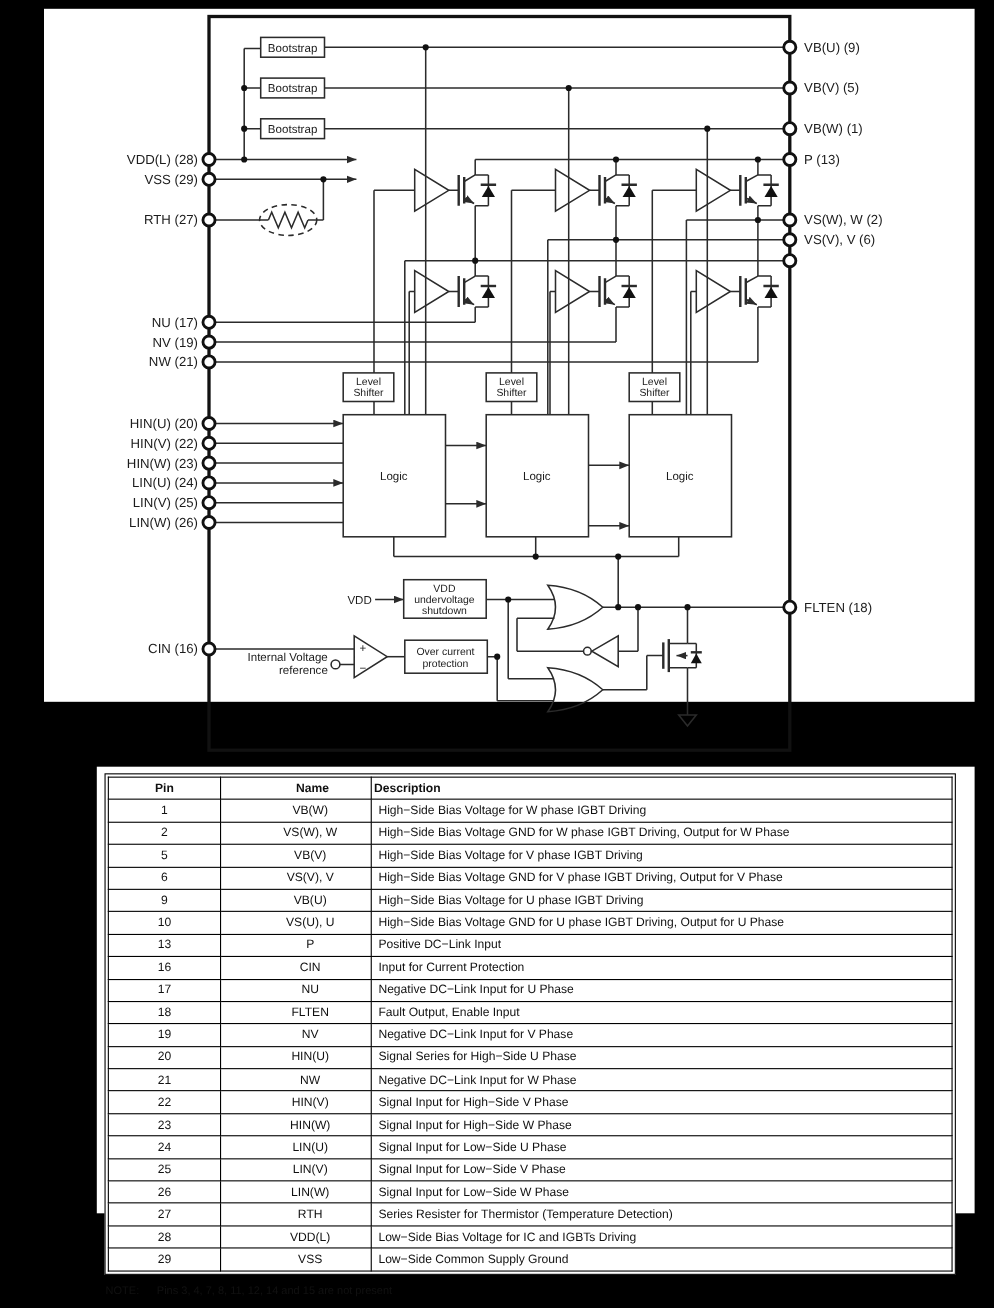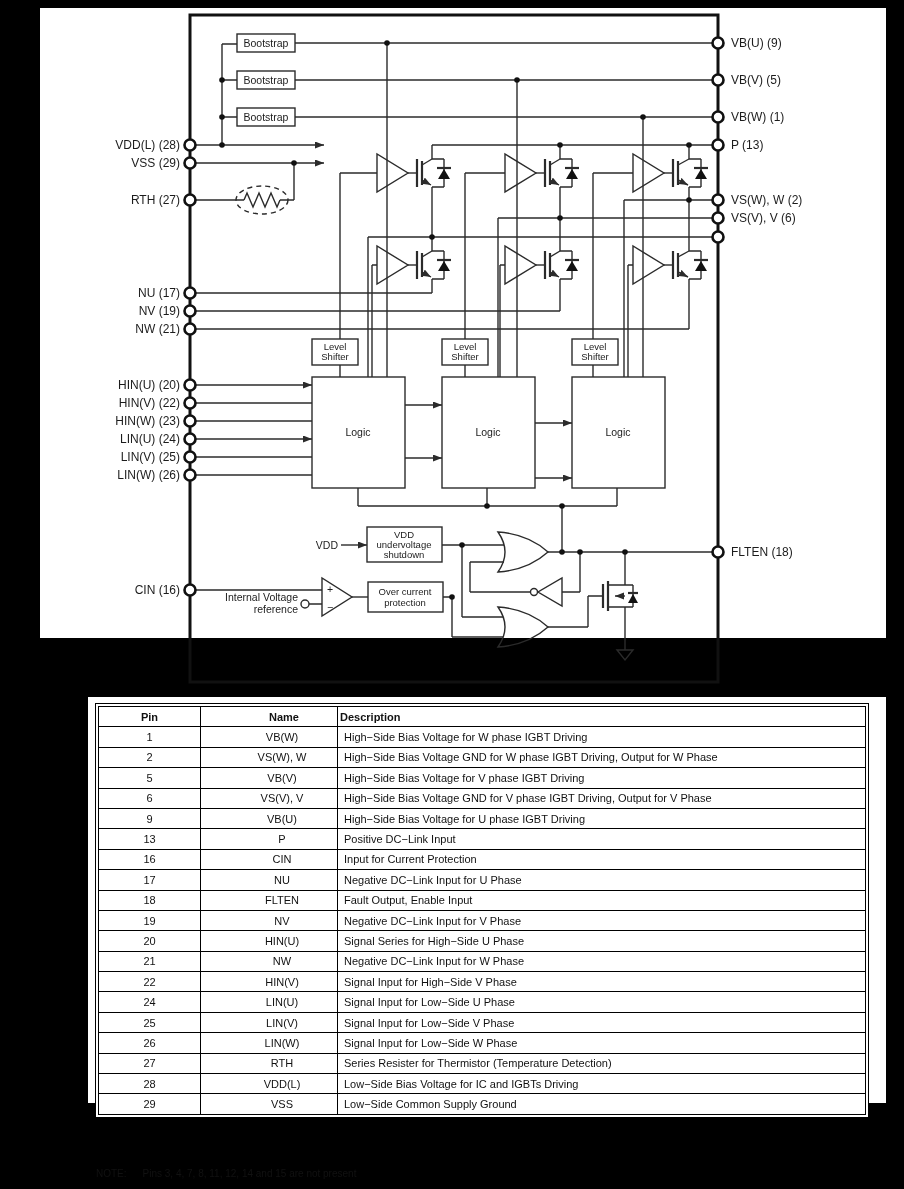--- a/index.html
+++ b/index.html
@@ -382,20 +382,25 @@
             <td class="col-pin">6</td>
             <td class="col-name">VS(V), V</td>
             <td class="col-desc">High−Side Bias Voltage GND for V phase IGBT Driving, Output for V Phase</td>
           </tr>
           <tr>
             <td class="col-pin">9</td>
             <td class="col-name">VB(U)</td>
             <td class="col-desc">High−Side Bias Voltage for U phase IGBT Driving</td>
           </tr>
           <tr>
+            <td class="col-pin">10</td>
+            <td class="col-name">VS(U), U</td>
+            <td class="col-desc">High−Side Bias Voltage GND for U phase IGBT Driving, Output for U Phase</td>
+          </tr>
+          <tr>
             <td class="col-pin">13</td>
             <td class="col-name">P</td>
             <td class="col-desc">Positive DC−Link Input</td>
           </tr>
           <tr>
             <td class="col-pin">16</td>
             <td class="col-name">CIN</td>
             <td class="col-desc">Input for Current Protection</td>
           </tr>
           <tr>
@@ -420,20 +425,25 @@
           </tr>
           <tr>
             <td class="col-pin">21</td>
             <td class="col-name">NW</td>
             <td class="col-desc">Negative DC−Link Input for W Phase</td>
           </tr>
           <tr>
             <td class="col-pin">22</td>
             <td class="col-name">HIN(V)</td>
             <td class="col-desc">Signal Input for High−Side V Phase</td>
+          </tr>
+          <tr>
+            <td class="col-pin">23</td>
+            <td class="col-name">HIN(W)</td>
+            <td class="col-desc">Signal Input for High−Side W Phase</td>
           </tr>
           <tr>
             <td class="col-pin">24</td>
             <td class="col-name">LIN(U)</td>
             <td class="col-desc">Signal Input for Low−Side U Phase</td>
           </tr>
           <tr>
             <td class="col-pin">25</td>
             <td class="col-name">LIN(V)</td>
             <td class="col-desc">Signal Input for Low−Side V Phase</td>

